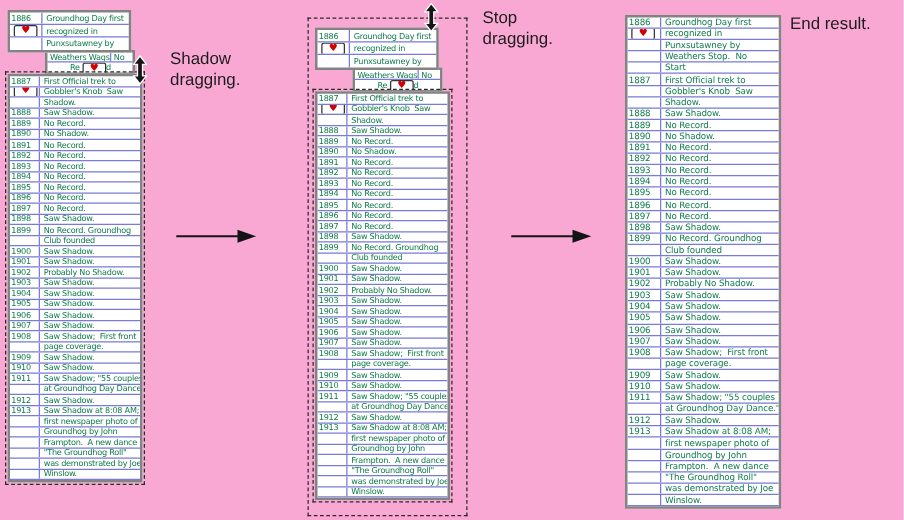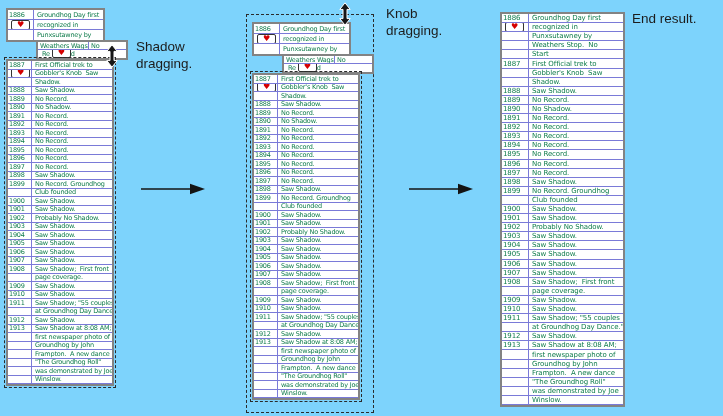--- a/index.html
+++ b/index.html
@@ -1,16 +1,16 @@
 <!DOCTYPE html>
 <html><head>
 <meta charset="utf-8">
 <style>
   html,body{margin:0;padding:0;background:#fff;}
-  .stage{position:relative;width:723px;height:416px;background:#7dd3fc;
+  .stage{position:relative;width:723px;height:416px;background:#f9a8d4;
          font-family:"DejaVu Sans",sans-serif;overflow:hidden;}
   
   .fbox{position:absolute;background:#fff;border:2px solid var(--gray);box-sizing:border-box;}
   .list-table{background:#fff;border:2px solid var(--gray);box-sizing:border-box;overflow:hidden;}
   .marquee{position:absolute;border:1px dashed #2a2a2a;box-sizing:border-box;padding:1px;background:transparent;}
   .line{display:flex;box-sizing:border-box;border-bottom:1px solid var(--blue);overflow:hidden;}
   .ycell{box-sizing:border-box;border-right:1px solid var(--blue);flex:0 0 auto;
          color:var(--green);padding-left:1px;overflow:hidden;display:flex;align-items:center;}
   .tcell{flex:1 1 auto;color:var(--green);padding-left:3px;white-space:pre;overflow:hidden;
          display:flex;align-items:center;}
@@ -21,29 +21,29 @@
   
   .g3 .line{height:9.1px;}
   .g3 .ycell{width:27px;font-size:7px;letter-spacing:-0.1px;}
   .g3 .tcell{font-size:7px;letter-spacing:-0.1px;}
   
   .boxa{width:99px;z-index:3;}
   .boxa .line{height:10px;}
   .boxa .ycell{width:26px;font-size:6.5px;letter-spacing:-0.2px;}
   .boxa .tcell{font-size:6.5px;letter-spacing:-0.2px;}
   
-  .boxb{width:92px;z-index:1;}
+  .boxb{width:72px;z-index:1;}
   .boxb .line{height:8px;}
   .boxb .bl{box-sizing:border-box;width:51px;border-right:1px solid var(--blue);
             color:var(--green);font-size:6.5px;letter-spacing:-0.2px;padding-left:2px;
             display:flex;align-items:center;overflow:hidden;white-space:pre;}
   .boxb .br{flex:1;color:var(--green);font-size:6.5px;padding-left:2px;
             display:flex;align-items:center;overflow:hidden;}
-  .boxb .bfull{flex:1;color:var(--green);font-size:6.5px;letter-spacing:-0.2px;padding-left:4px;
-            display:flex;align-items:flex-end;overflow:hidden;white-space:pre;}
+  .boxb .bfull{flex:1;color:var(--green);font-size:6.5px;letter-spacing:-0.2px;padding-left:18px;
+            display:flex;align-items:flex-start;overflow:hidden;white-space:pre;}
   
   .heartbox{display:inline-flex;align-items:center;justify-content:center;
             width:17px;height:8px;background:#fff;border:1px solid #333;border-radius:2px;
             margin-left:2px;flex:0 0 auto;}
   .heartbox .hg{color:var(--red);font-size:8px;line-height:8px;transform:translateY(-0.5px);}
   
   .caption{position:absolute;color:#1c1c1c;font-family:"Liberation Sans","DejaVu Sans",sans-serif;
            font-size:13.5px;line-height:17px;}
   
   .cursor{position:absolute;z-index:6;}
@@ -460,21 +460,21 @@
     </div>
 
     <div class="cursor" style="left:339px;top:2px;">
       <svg width="12" height="24" viewBox="0 0 12 24">
           <path d="M6 0.8 L11.2 7.4 H8 V16.6 H11.2 L6 23.2 L0.8 16.6 H4 V7.4 H0.8 Z" fill="#161616" stroke="#ffffff" stroke-width="1"></path>
         </svg>
     </div>
   </div>
 
   <div class="caption" style="left:386px;top:5px;">
-    <div>Knob</div>
+    <div>Stop</div>
     <div>dragging.</div>
   </div>
 
   <div class="flow-arrow" style="left:408px;top:180px;">
     <svg width="66" height="12" viewBox="0 0 66 12">
         <line x1="1" y1="6" x2="52" y2="6" stroke="#141414" stroke-width="1.6"></line>
         <polygon points="50,0.8 65,6 50,11.2" fill="#141414"></polygon>
       </svg>
   </div>
 

